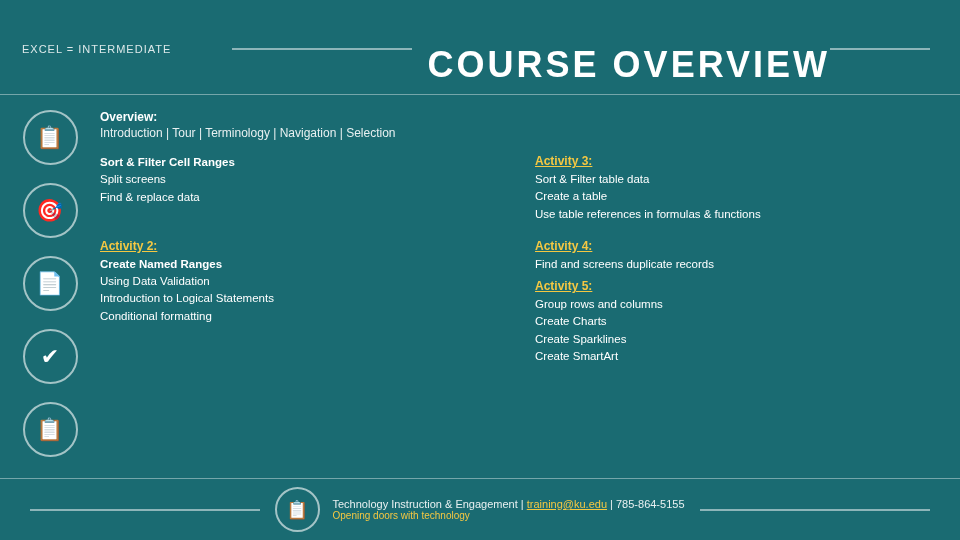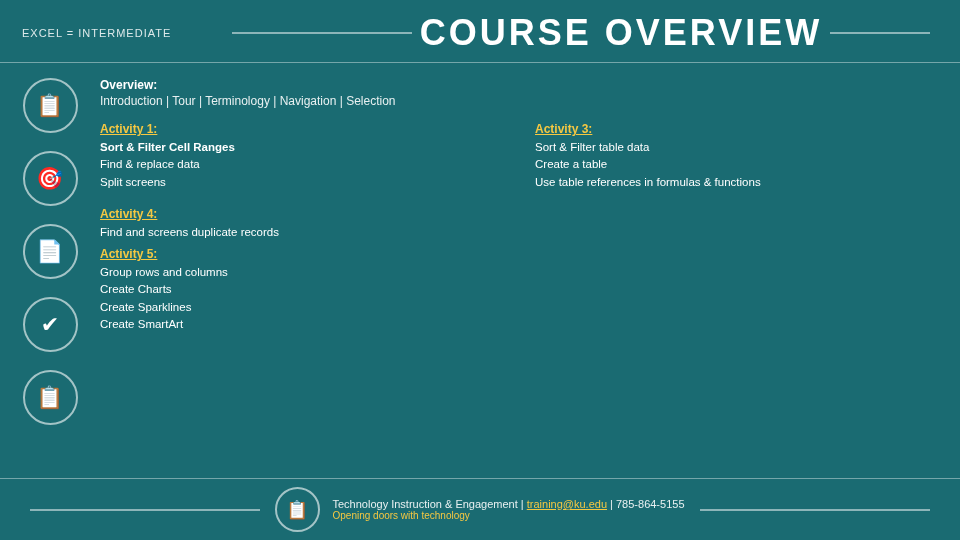--- a/index.html
+++ b/index.html
@@ -21,25 +21,26 @@
       border-bottom: 1px solid rgba(255,255,255,0.4);
     }
     .header-left {
       font-size: 11px;
       letter-spacing: 1px;
       color: rgba(255,255,255,0.85);
       flex: 0 0 200px;
     }
     .header-title {
       flex: 1;
-      text-align: center;
+      text-align: right;
       font-size: 36px;
       font-weight: 900;
       letter-spacing: 3px;
       color: white;
+      margin-top: 32px;
     }
     .header-line {
       flex: 0 0 100px;
       height: 2px;
       background: rgba(255,255,255,0.5);
     }
 
     
     .main {
       display: flex;
@@ -194,33 +195,39 @@
   <div class="content">
 
     <div class="overview-section">
       <div class="overview-label">Overview:</div>
       <div class="overview-nav">Introduction  | Tour  | Terminology  | Navigation  | Selection</div>
     </div>
 
     <div class="activities-grid">
 
       <div class="activity-block">
-        <div class="activity-title">Activity 1:</div>
         <div class="activity-item bold">Sort &amp; Filter Cell Ranges</div>
+        <div class="activity-item">Split screens</div>
         <div class="activity-item">Find &amp; replace data</div>
-        <div class="activity-item">Split screens</div>
       </div>
 
       <div class="activity-block">
         <div class="activity-title">Activity 3:</div>
         <div class="activity-item">Sort &amp; Filter table data</div>
         <div class="activity-item">Create a table</div>
         <div class="activity-item">Use table references in formulas &amp; functions</div>
       </div>
 
+      <div class="activity-block">
+        <div class="activity-title">Activity 2:</div>
+        <div class="activity-item bold">Create Named Ranges</div>
+        <div class="activity-item">Using Data Validation</div>
+        <div class="activity-item">Introduction to Logical Statements</div>
+        <div class="activity-item">Conditional formatting</div>
+      </div>
 
       <div>
         <div class="activity-block">
           <div class="activity-title">Activity 4:</div>
           <div class="activity-item">Find and screens duplicate records</div>
         </div>
         <div class="activity-block" style="margin-top:5px;">
           <div class="activity-title">Activity 5:</div>
           <div class="activity-item">Group rows and columns</div>
           <div class="activity-item">Create Charts</div>

